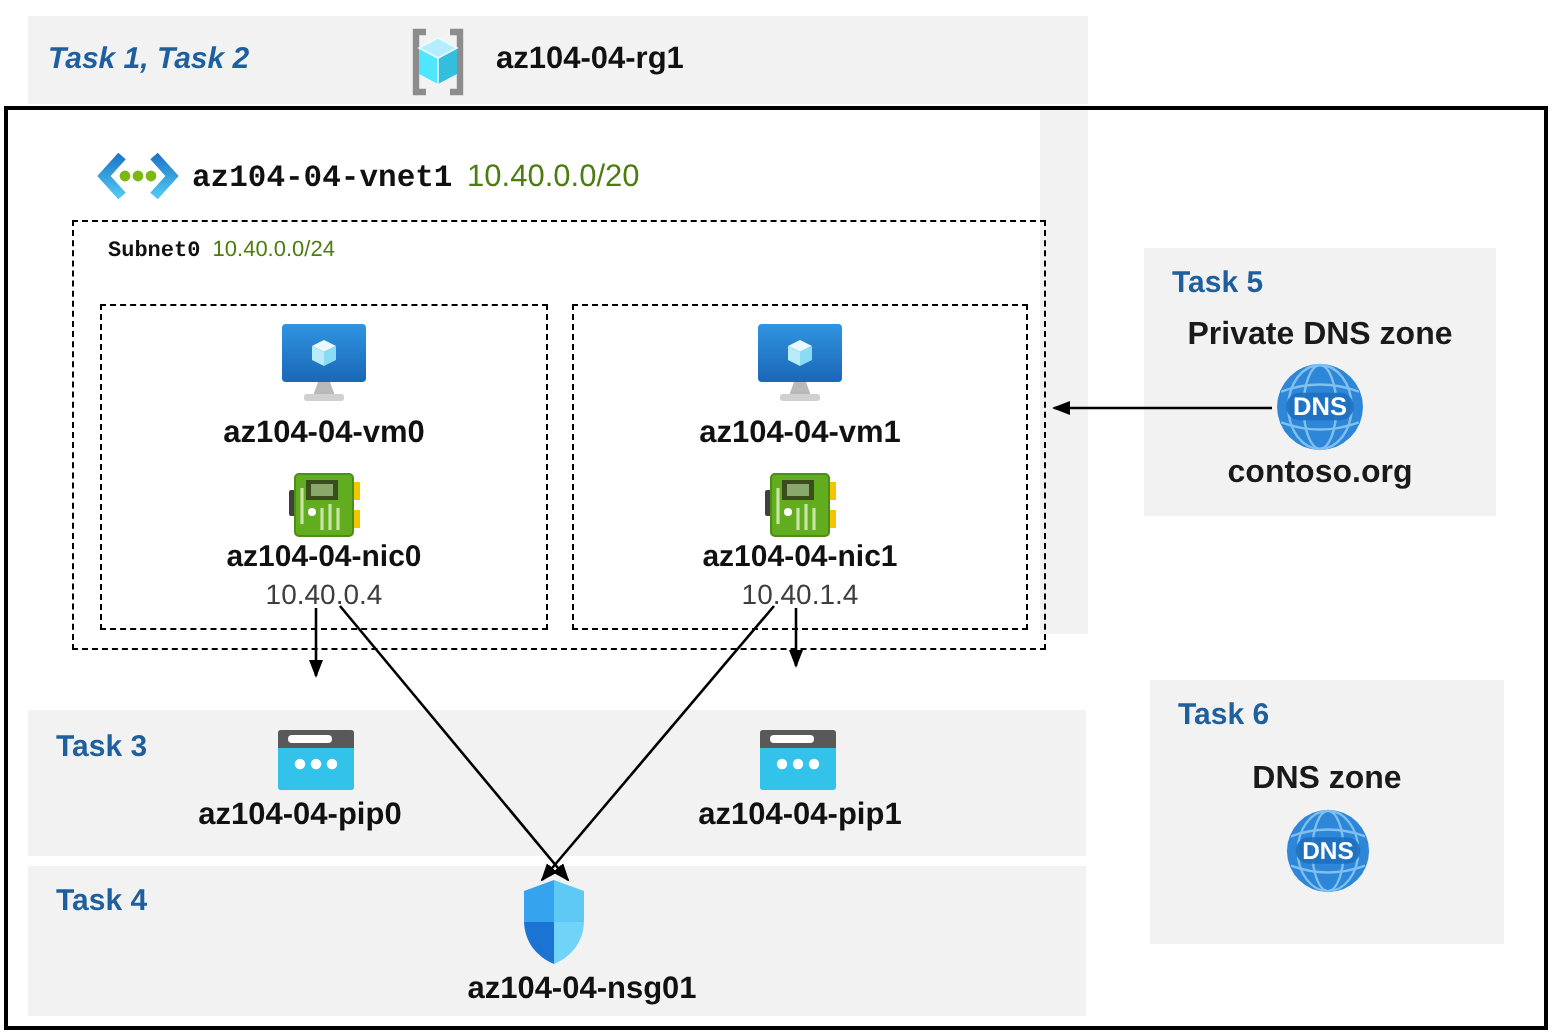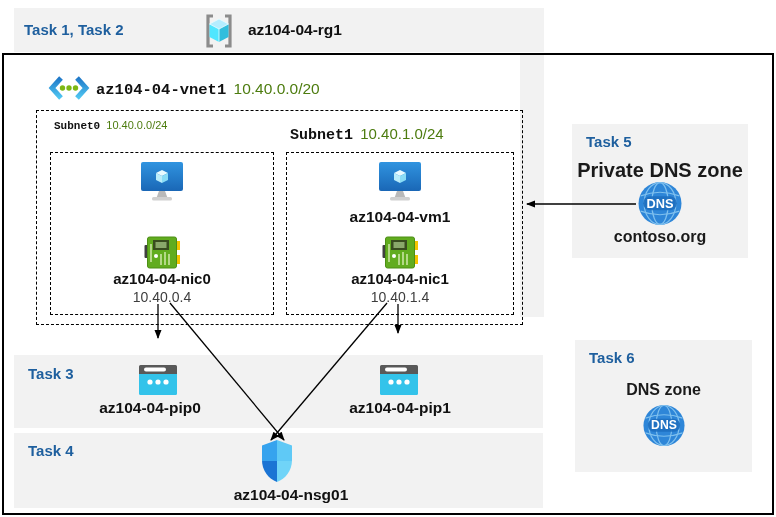--- a/index.html
+++ b/index.html
@@ -24,21 +24,21 @@
 </head>
 <body>
 
 <div id="canvas">
 
   <div class="abs frame"></div>
 
   <div class="abs" style="left:520px;top:55px;width:24px;height:262px;background:#f2f2f2;"></div>
 
   <div class="abs band" style="left:14px;top:8px;width:530px;height:44px;">
-    <div class="abs task-label" style="left:10px;top:13px;">Task 1, Task 2</div>
+    <div class="abs task-label" style="left:10px;top:13px;font-style:italic;">Task 1, Task 2</div>
     <svg class="abs" style="left:186px;top:4px;" width="38" height="38" viewBox="0 0 38 38">
       <path d="M13,4 H8 V34 H13" fill="none" stroke="#8c8c8c" stroke-width="3.2"></path>
       <path d="M25,4 H30 V34 H25" fill="none" stroke="#8c8c8c" stroke-width="3.2"></path>
       <polygon points="19,7 28.5,12 19,17 9.5,12" fill="#b4edff"></polygon>
       <polygon points="9.5,12 19,17 19,30 9.5,25" fill="#50e6ff"></polygon>
       <polygon points="28.5,12 19,17 19,30 28.5,25" fill="#32bedd"></polygon>
       <path d="M19,7 L28.5,12 L19,17 L9.5,12 Z M19,17 V30" fill="none" stroke="#e8fbff" stroke-width="0.8"></path>
     </svg>
     <div class="abs name16" style="left:234px;top:13px;">az104-04-rg1</div>
   </div>
@@ -75,38 +75,35 @@
             <stop offset="1" stop-color="#1a67b6"></stop>
           </linearGradient>
         </defs>
       <rect x="1" y="0" width="42" height="29" rx="2" fill="url(#vmg0)"></rect>
       <polygon points="22,8 28,11 22,14 16,11" fill="#e8faff"></polygon>
       <polygon points="16,11 22,14 22,21 16,18" fill="#b9ecfb"></polygon>
       <polygon points="28,11 22,14 22,21 28,18" fill="#8adcf6"></polygon>
       <path d="M19,29 h6 l2.2,6 h-10.4 Z" fill="#b9b9b9"></path>
       <rect x="12" y="35" width="20" height="3.5" rx="1.5" fill="#d0d0d0"></rect>
     </svg>
+    <div class="abs center name16" style="top:55px;">az104-04-vm0</div>
     <svg class="abs hcenter" style="top:83px;" width="36" height="33" viewBox="0 0 36 33">
       <rect x="0.5" y="9" width="4" height="13" rx="1" fill="#404040"></rect>
       <rect x="31.5" y="5" width="4.5" height="9" fill="#f5c400"></rect>
       <rect x="31.5" y="19" width="4.5" height="9" fill="#f5c400"></rect>
       <rect x="3.5" y="1" width="29" height="31" rx="2" fill="#61ac1f" stroke="#4c8f15"></rect>
       <rect x="9" y="4" width="16" height="10" fill="#394d1f"></rect>
       <rect x="11.5" y="6" width="11" height="6" fill="#8aa86b"></rect>
       <circle cx="12" cy="20" r="2" fill="#ffffff"></circle>
       <path d="M17,18 V29 M21,16 V29 M25,18 V29 M7,8 V26" stroke="#c9e4a2" stroke-width="1.6" fill="none"></path>
     </svg>
     <div class="abs center name15" style="top:117px;">az104-04-nic0</div>
     <div class="abs center ip-text" style="top:136px;">10.40.0.4</div>
   </div>
 
-  <div class="abs" style="left:290px;top:125px;font-size:15px;">
-    <span class="bold">Subnet1</span>
-    <span class="reg" style="margin-left:3px;">10.40.1.0/24</span>
-  </div>
   <div class="abs dashed" style="left:286px;top:152px;width:226px;height:161px;">
     <svg class="abs hcenter" style="top:9px;" width="44" height="40" viewBox="0 0 44 40">
       <defs>
           <linearGradient id="vmg1" x1="0" y1="0" x2="0" y2="1">
         <stop offset="0" stop-color="#3094e0"></stop>
             <stop offset="1" stop-color="#1a67b6"></stop>
           </linearGradient>
         </defs>
       <rect x="1" y="0" width="42" height="29" rx="2" fill="url(#vmg1)"></rect>
       <polygon points="22,8 28,11 22,14 16,11" fill="#e8faff"></polygon>
@@ -125,21 +122,21 @@
       <rect x="11.5" y="6" width="11" height="6" fill="#8aa86b"></rect>
       <circle cx="12" cy="20" r="2" fill="#ffffff"></circle>
       <path d="M17,18 V29 M21,16 V29 M25,18 V29 M7,8 V26" stroke="#c9e4a2" stroke-width="1.6" fill="none"></path>
     </svg>
     <div class="abs center name15" style="top:117px;">az104-04-nic1</div>
     <div class="abs center ip-text" style="top:136px;">10.40.1.4</div>
   </div>
 
   <div class="abs panel" style="left:572px;top:124px;width:176px;height:134px;">
     <div class="abs task-label" style="left:14px;top:9px;">Task 5</div>
-    <div class="abs center" style="top:35px;font-size:20px;font-weight:700;">Private DNS zone</div>
+    <div class="abs center" style="top:35px;font-size:16px;font-weight:700;">Private DNS zone</div>
     <svg class="abs hcenter" style="top:57px;" width="45" height="45" viewBox="0 0 44 44">
       <circle cx="22" cy="22" r="21" fill="#2e86d8"></circle>
       <ellipse cx="22" cy="22" rx="8" ry="20.5" fill="none" stroke="#7fc0ee" stroke-width="1.2"></ellipse>
       <ellipse cx="22" cy="22" rx="15.5" ry="20.5" fill="none" stroke="#7fc0ee" stroke-width="1.2"></ellipse>
       <path d="M3,14.5 Q22,7.5 41,14.5 M3,29.5 Q22,36.5 41,29.5" fill="none" stroke="#7fc0ee" stroke-width="1.2"></path>
       <rect x="5.5" y="15" width="33" height="13.5" rx="6.7" fill="#1e6fc0" opacity="0.9"></rect>
       <text x="22" y="26" text-anchor="middle" font-size="12.5" font-weight="700" fill="#ffffff" font-family="Liberation Sans, sans-serif">DNS</text>
     </svg>
     <div class="abs center" style="top:104px;font-size:16px;font-weight:700;">contoso.org</div>
   </div>

